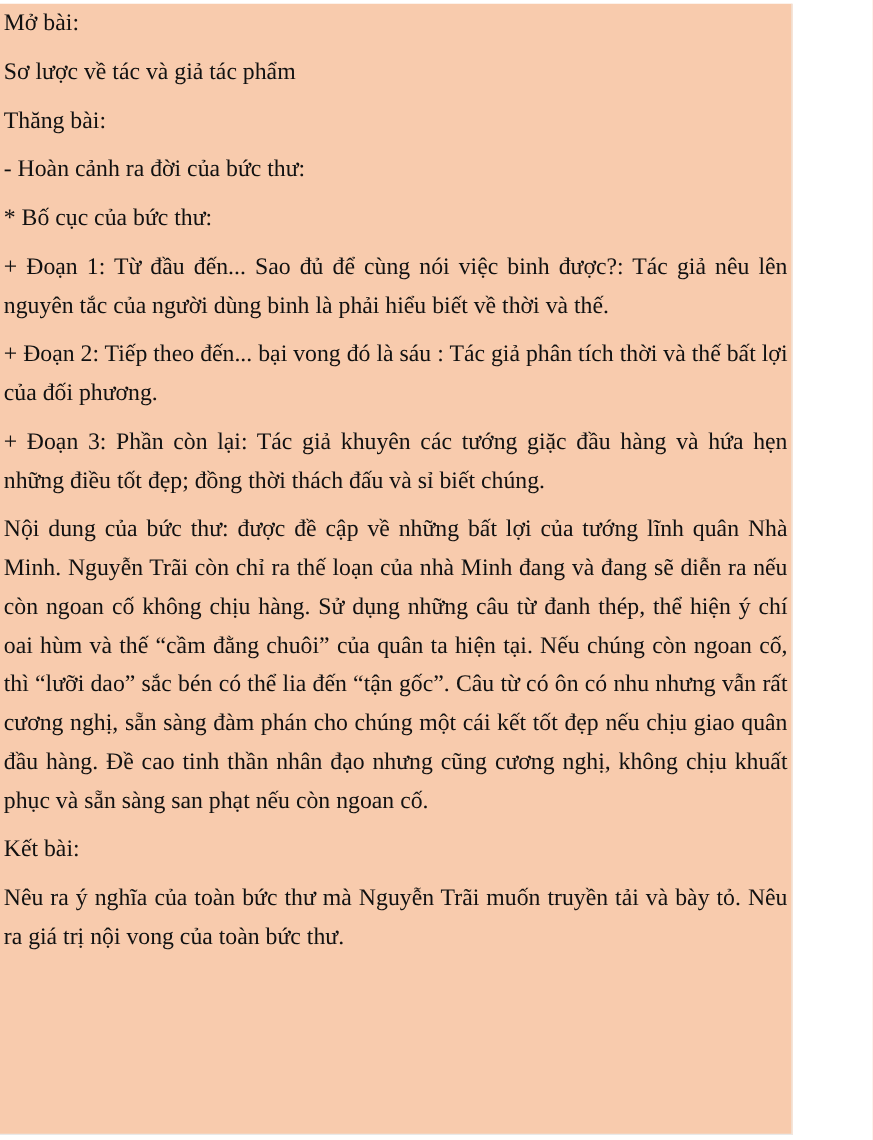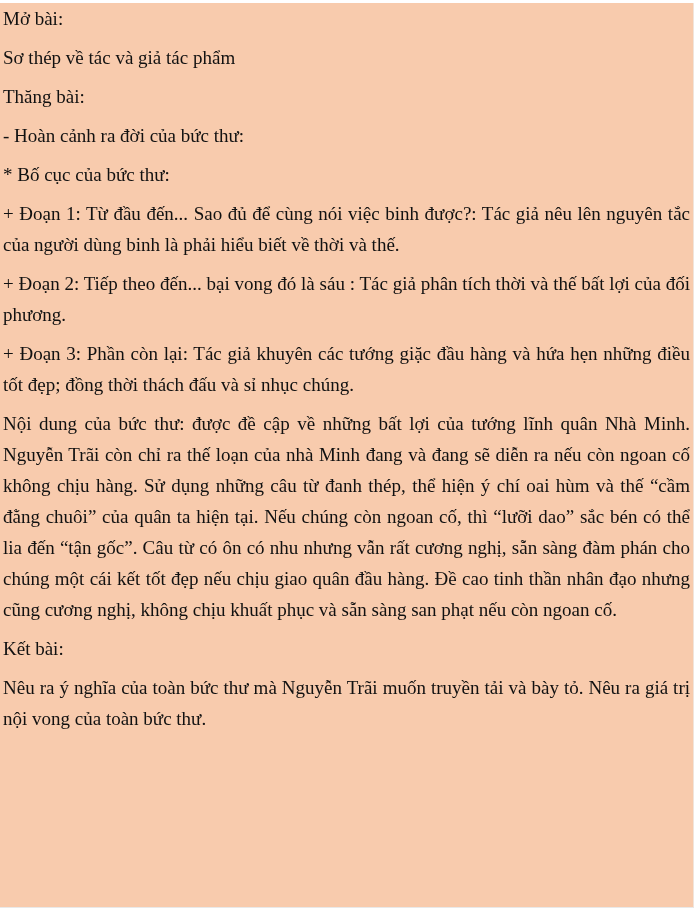--- a/index.html
+++ b/index.html
@@ -10,21 +10,21 @@
     body {
       width: 698px;
       height: 912px;
       overflow: hidden;
       position: relative;
     }
     .page {
       position: absolute;
       left: 0;
       top: 3px;
-      width: 694px;
+      width: 634px;
       height: 905px;
       background: #F8CBAD;
       border-right: 1px solid #f1e4da;
       border-bottom: 1px solid #e9e9e9;
       box-sizing: border-box;
       font-family: "Liberation Serif", "DejaVu Serif", serif;
       font-size: 19px;
       color: #111111;
       line-height: 31px;
       padding: 0 3px 0 3px;
@@ -33,23 +33,23 @@
       margin: 0 0 8px 0;
       text-align: justify;
       text-align-last: left;
     }
   </style>
 </head>
 <body>
 
 <div class="page">
   <p class="para">Mở bài:</p>
-  <p class="para">Sơ thép về tác và giả tác phẩm</p>
+  <p class="para">Sơ lược về tác và giả tác phẩm</p>
   <p class="para">Thăng bài:</p>
   <p class="para">- Hoàn cảnh ra đời của bức thư:</p>
   <p class="para">* Bố cục của bức thư:</p>
   <p class="para">+ Đoạn 1: Từ đầu đến... Sao đủ để cùng nói việc binh được?: Tác giả nêu lên nguyên tắc của người dùng binh là phải hiểu biết về thời và thế.</p>
   <p class="para">+ Đoạn 2: Tiếp theo đến... bại vong đó là sáu : Tác giả phân tích thời và thế bất lợi của đối phương.</p>
-  <p class="para">+ Đoạn 3: Phần còn lại: Tác giả khuyên các tướng giặc đầu hàng và hứa hẹn những điều tốt đẹp; đồng thời thách đấu và sỉ nhục chúng.</p>
+  <p class="para">+ Đoạn 3: Phần còn lại: Tác giả khuyên các tướng giặc đầu hàng và hứa hẹn những điều tốt đẹp; đồng thời thách đấu và sỉ biết chúng.</p>
   <p class="para">Nội dung của bức thư: được đề cập về những bất lợi của tướng lĩnh quân Nhà Minh. Nguyễn Trãi còn chỉ ra thế loạn của nhà Minh đang và đang sẽ diễn ra nếu còn ngoan cố không chịu hàng. Sử dụng những câu từ đanh thép, thể hiện ý chí oai hùm và thế “cầm đằng chuôi” của quân ta hiện tại. Nếu chúng còn ngoan cố, thì “lưỡi dao” sắc bén có thể lia đến “tận gốc”. Câu từ có ôn có nhu nhưng vẫn rất cương nghị, sẵn sàng đàm phán cho chúng một cái kết tốt đẹp nếu chịu giao quân đầu hàng. Đề cao tinh thần nhân đạo nhưng cũng cương nghị, không chịu khuất phục và sẵn sàng san phạt nếu còn ngoan cố.</p>
   <p class="para">Kết bài:</p>
   <p class="para">Nêu ra ý nghĩa của toàn bức thư mà Nguyễn Trãi muốn truyền tải và bày tỏ. Nêu ra giá trị nội vong của toàn bức thư.</p>
 </div>
 
 </body></html>

